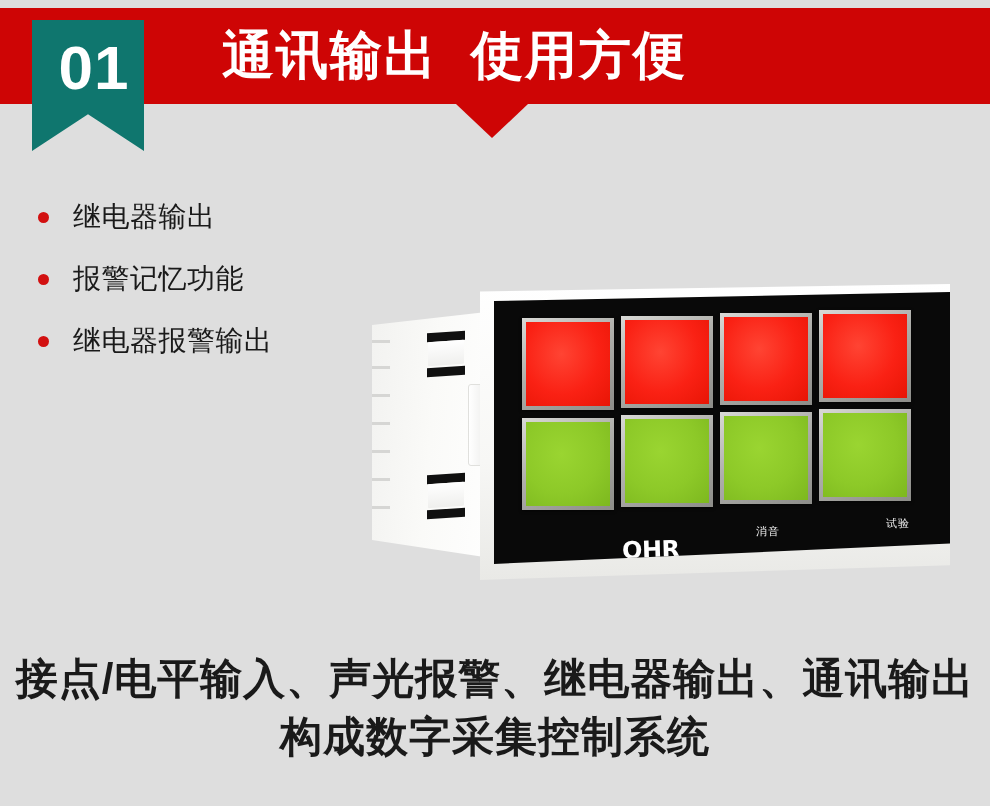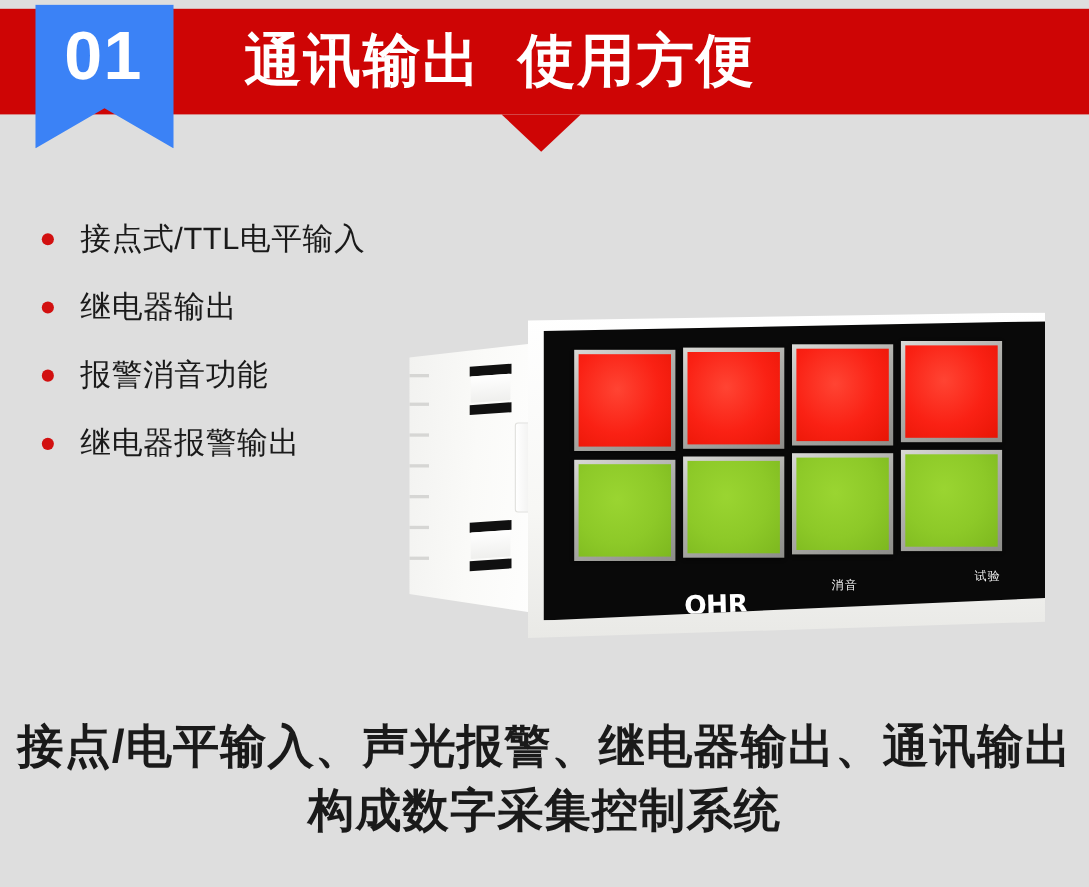--- a/index.html
+++ b/index.html
@@ -17,22 +17,22 @@
     background:#ce0505;
   }
   .banner-arrow{
     position:absolute;left:456px;top:104px;
     width:0;height:0;
     border-left:36px solid transparent;
     border-right:36px solid transparent;
     border-top:34px solid #ce0505;
   }
   .ribbon{
-    position:absolute;left:32px;top:4px;width:126px;height:131px;
-    background:#3b82f6;
+    position:absolute;left:32px;top:20px;width:112px;height:131px;
+    background:#0f766e;
     clip-path:polygon(0 0,100% 0,100% 100%,50% 72%,0 100%);
   }
   .ribbon-number{
     position:absolute;left:0;top:0;width:124px;height:96px;
     display:flex;align-items:center;justify-content:center;
     color:#ffffff;font-size:62px;font-weight:bold;letter-spacing:1px;
     line-height:1;
   }
   .banner-title{
     position:absolute;left:222px;top:8px;height:96px;
@@ -149,29 +149,25 @@
 
   <div class="ribbon">
     <div class="ribbon-number">01</div>
   </div>
 
   <div class="banner-title">通讯输出  使用方便</div>
 
   <div class="feature-list">
     <div class="feature-item">
       <span class="feature-bullet"></span>
-      <span class="feature-text">接点式/TTL电平输入</span>
+      <span class="feature-text">继电器输出</span>
     </div>
     <div class="feature-item">
       <span class="feature-bullet"></span>
-      <span class="feature-text">继电器输出</span>
-    </div>
-    <div class="feature-item">
-      <span class="feature-bullet"></span>
-      <span class="feature-text">报警消音功能</span>
+      <span class="feature-text">报警记忆功能</span>
     </div>
     <div class="feature-item">
       <span class="feature-bullet"></span>
       <span class="feature-text">继电器报警输出</span>
     </div>
   </div>
 
   <div class="device">
 
     <div class="device-body-side">

